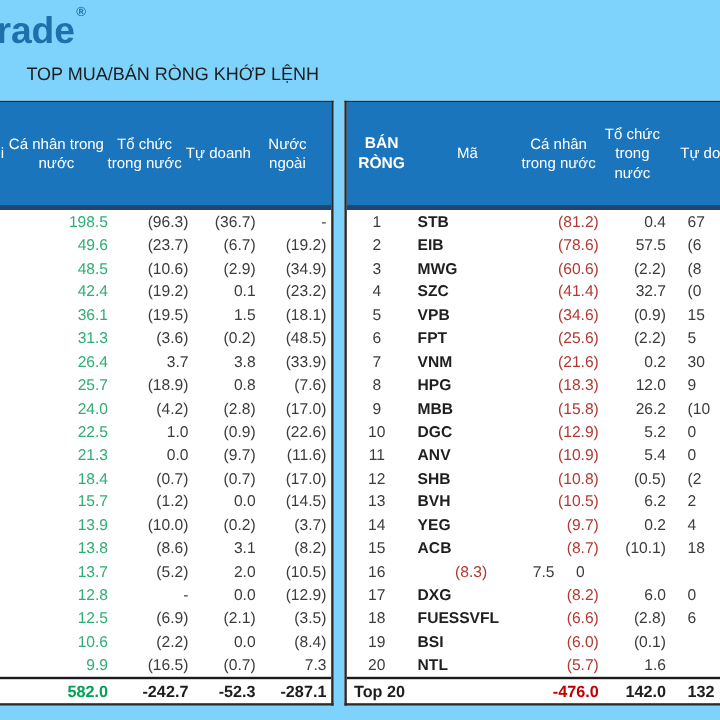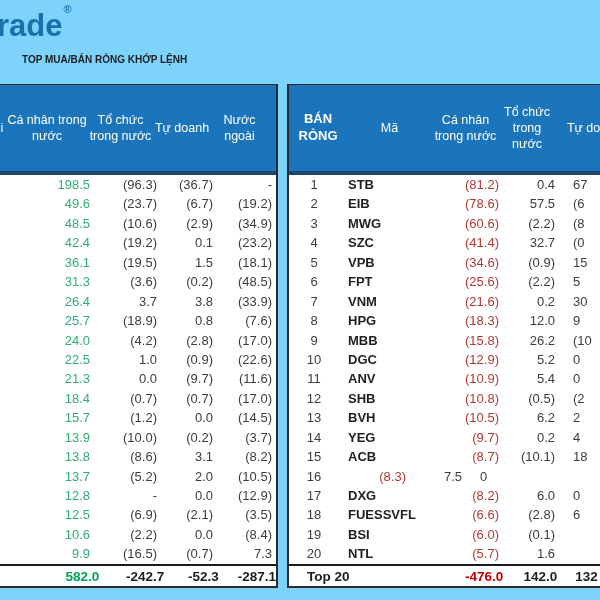--- a/index.html
+++ b/index.html
@@ -2,40 +2,40 @@
 <html><head>
 <meta charset="utf-8">
 <style>
   html,body{margin:0;padding:0;background:#fff;}
   .stage{position:relative;width:600px;height:600px;background:#7dd3fc;overflow:hidden;
          font-family:"Liberation Sans",sans-serif;}
 
   
   .logo{position:absolute;left:-3px;top:8px;font-size:31px;font-weight:bold;color:#1C70AB;letter-spacing:0;}
   .logo sup{font-size:11px;position:relative;top:-12px;left:1px;}
-  .page-title{position:absolute;left:22px;top:54px;font-size:10px;font-weight:bold;color:#1d1d1d;}
+  .page-title{position:absolute;left:22px;top:54px;font-size:15px;font-weight:normal;color:#1d1d1d;}
 
   
   .tbl{position:absolute;top:84px;height:504px;background:#fff;box-sizing:border-box;
        border-top:1.5px solid #2a2a2a;border-bottom:2px solid #2a2a2a;}
   .tbl-left{left:0;width:278px;border-right:2px solid #2a2a2a;}
   .tbl-right{left:287px;width:346px;border-left:2px solid #2a2a2a;}
 
   .thead{display:flex;align-items:center;height:86px;background:#1B75BC;color:#fff;
          font-size:12.5px;line-height:1.3;border-bottom:4px solid #1F4571;}
   .thead .hc{text-align:center;}
 
   .tbody .trow{display:flex;height:19.45px;line-height:19.45px;font-size:13px;color:#3C3C3C;}
   .c{box-sizing:border-box;white-space:nowrap;overflow:hidden;}
   .num{text-align:right;}
   .green{color:#2FAD74;}
   .red{color:#B03A33;}
 
   .ttotal{display:flex;height:22.5px;line-height:22.5px;border-top:2px solid #1a1a1a;
-          font-size:13.5px;font-weight:bold;color:#1d1d1d;padding-left:12px;}
+          font-size:13.5px;font-weight:bold;color:#1d1d1d;}
   .ttotal .green{color:#00A155;}
   .ttotal .redt{color:#C00000;}
 
   
   .sliver{width:10px;}
   .lc0{width:80px;} .lc1{width:67px;} .lc2{width:56px;} .lc3{width:59px;}
   .tbl-left .thead .sliver{color:#fff;overflow:visible;margin-left:-3px;font-size:12.5px;}
 
   
   .rank{width:50px;text-align:center;}

